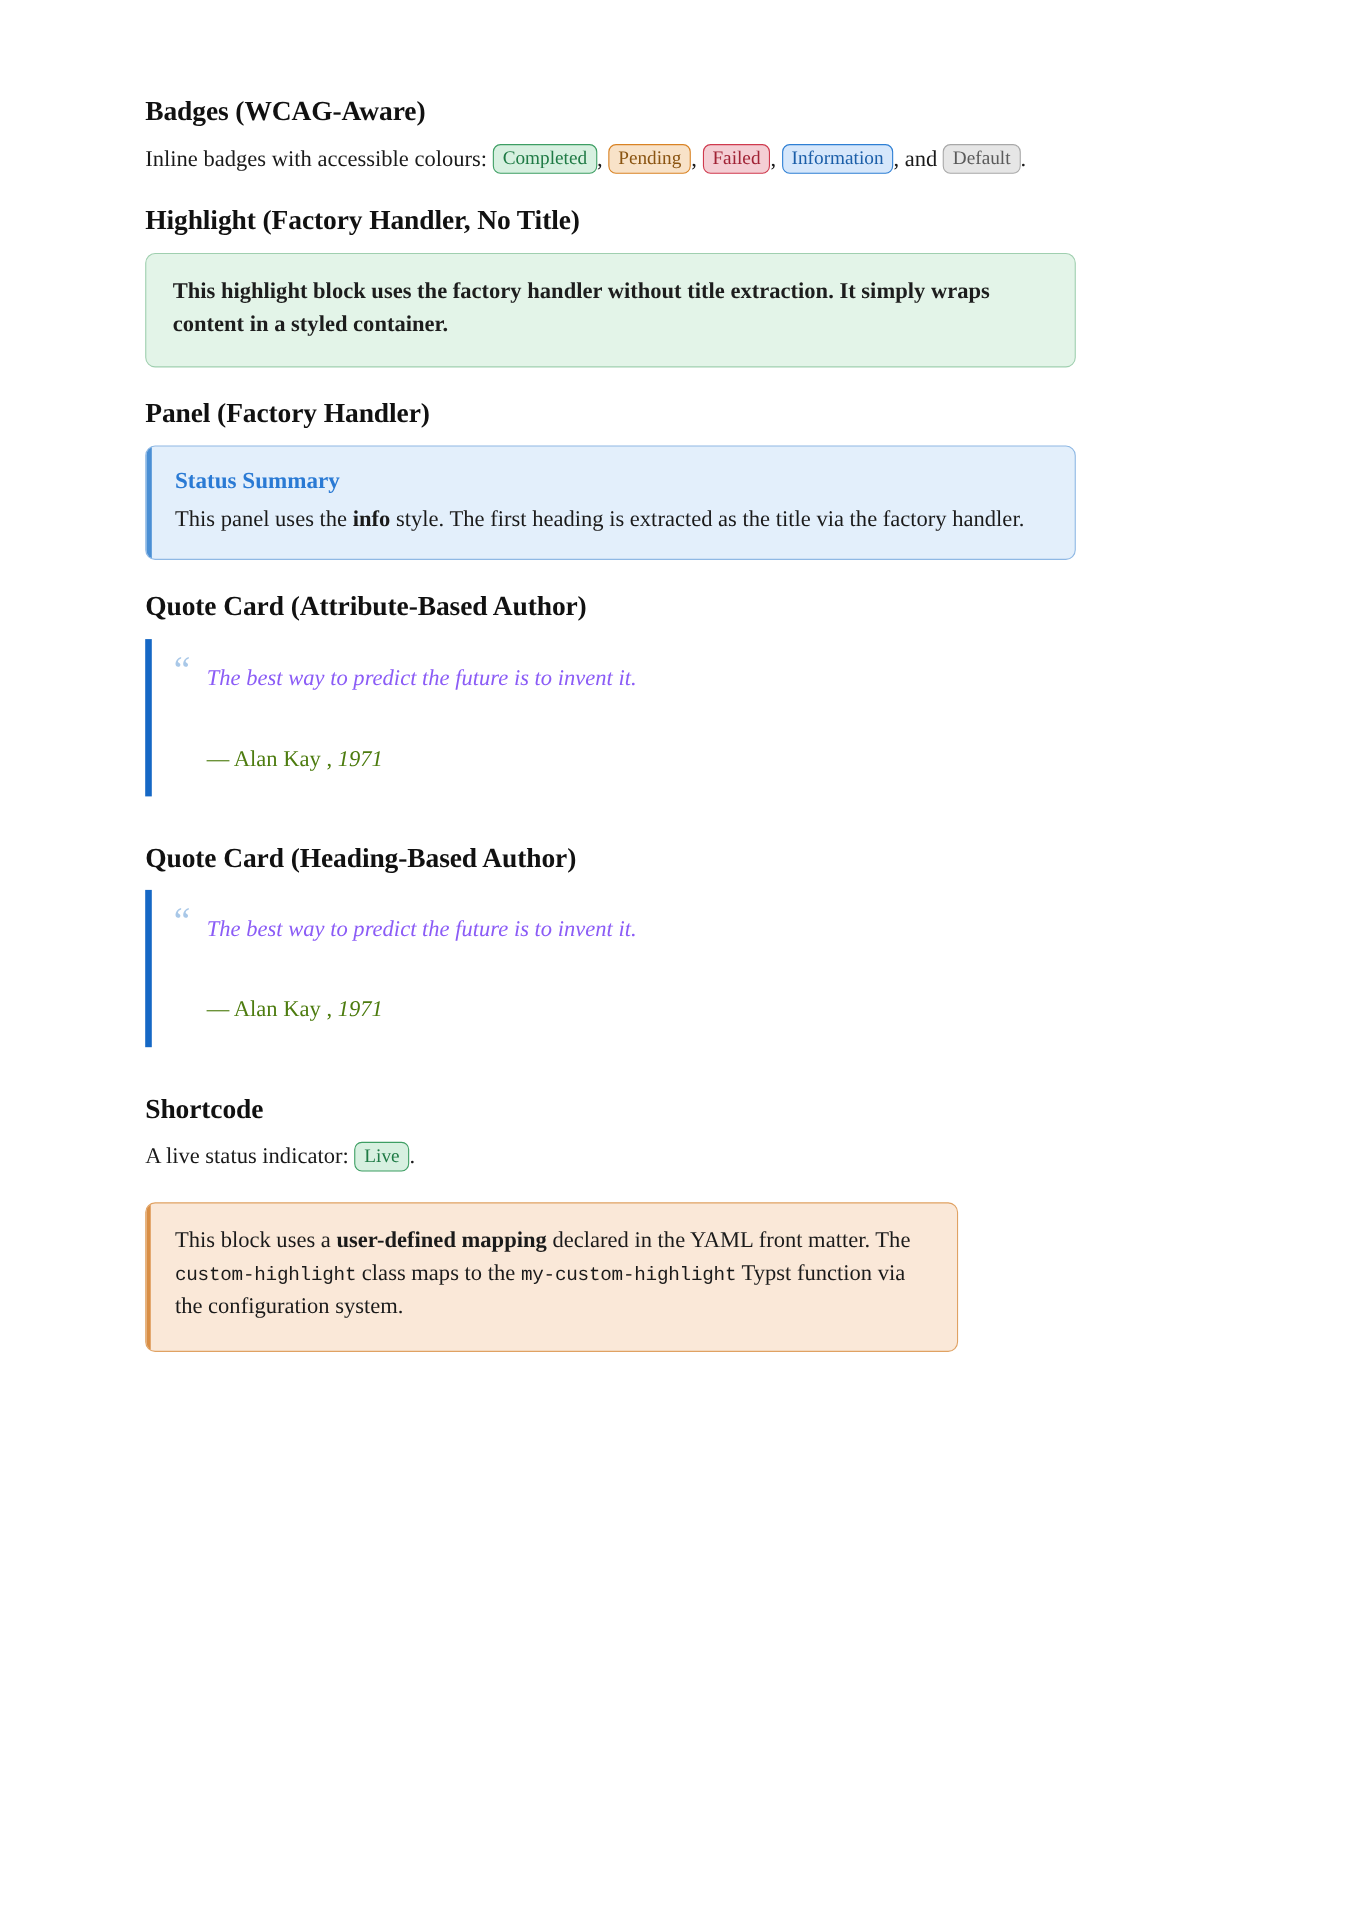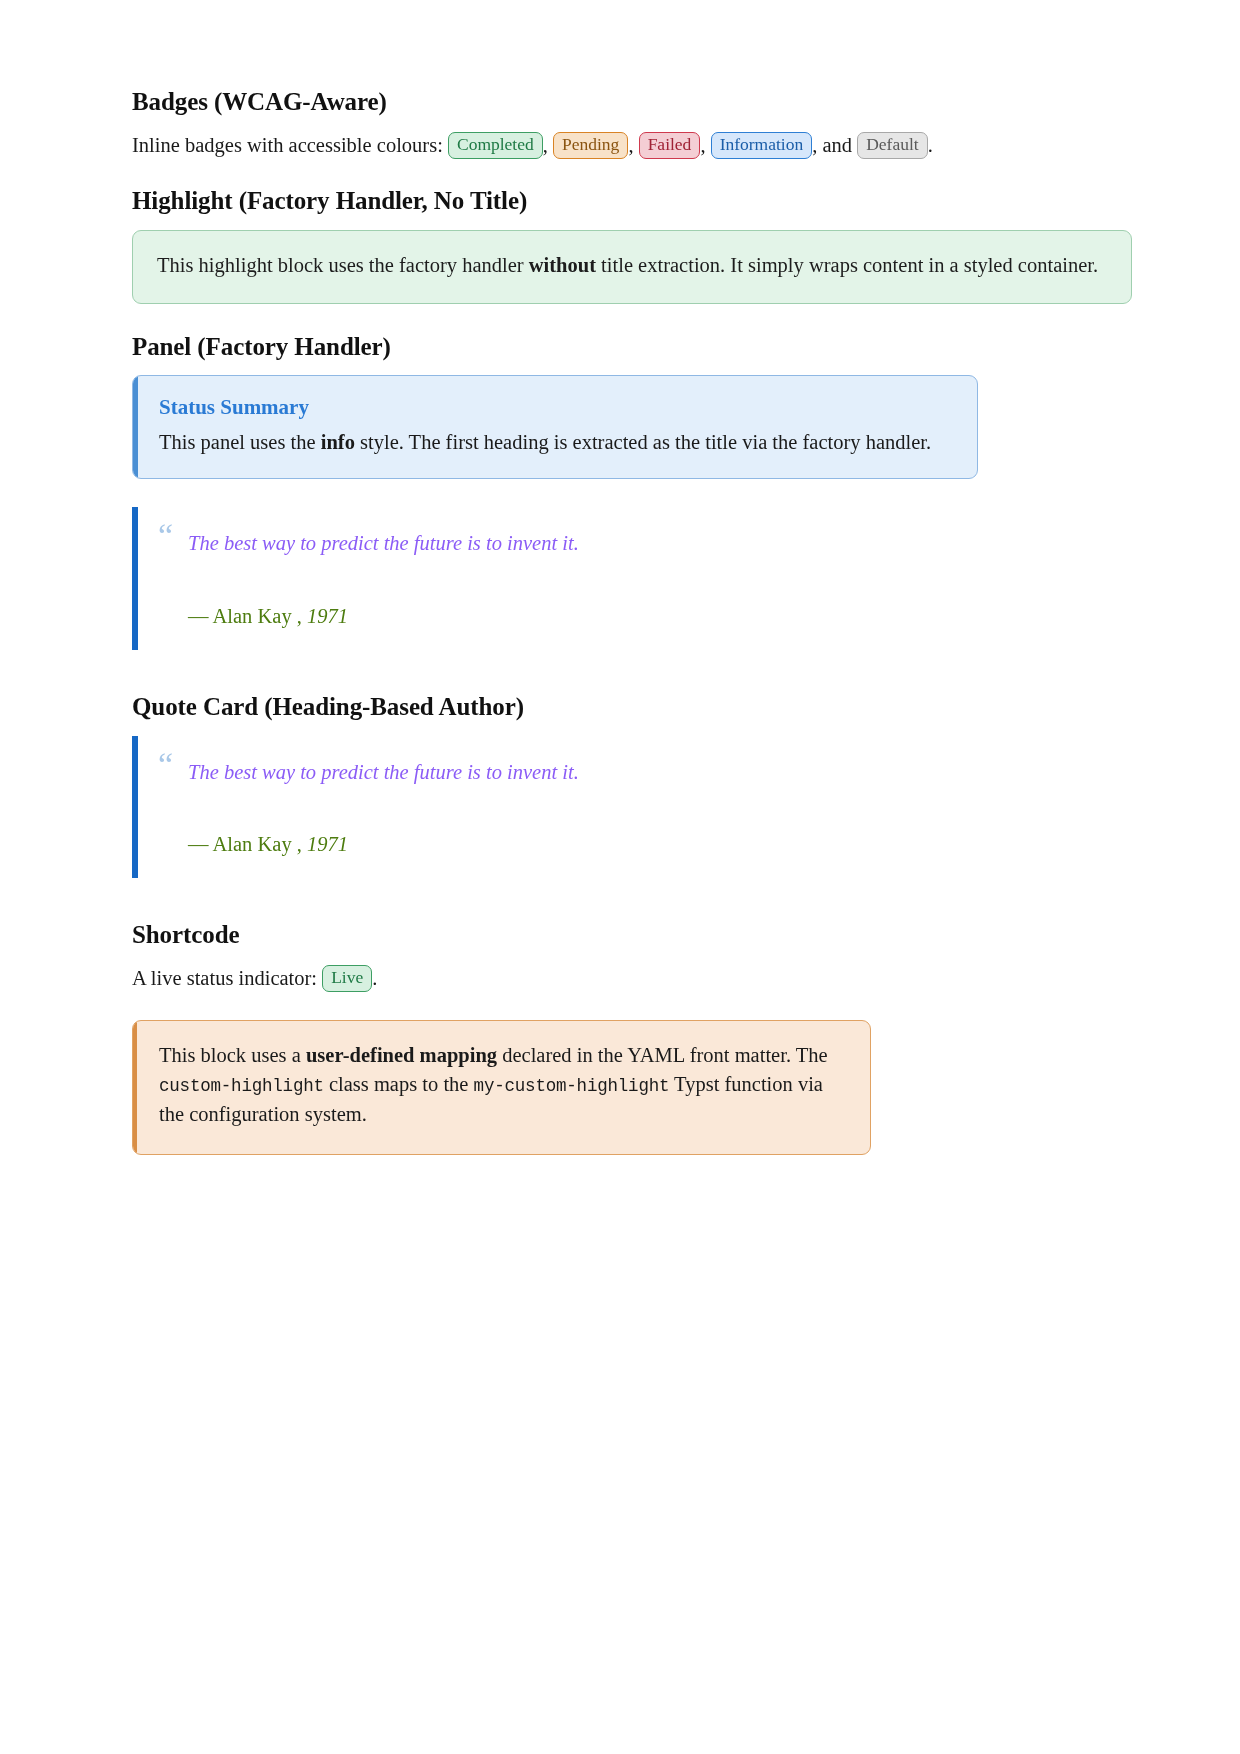--- a/index.html
+++ b/index.html
@@ -67,21 +67,22 @@
     border: 1.5px solid;
     padding: 20px 24px 22px 24px;
     margin: 0 0 28px 0;
     font-size: 20.5px;
     line-height: 1.46;
   }
   .callout.highlight-green {
     background: #e3f4e8;
     border-color: #9fcfaf;
     color: #1d1d1d;
-    width: 1000px;
+    width: 846px;
+    font-weight: bold;
   }
   .callout.panel-info {
     background: #e3effb;
     border-color: #8fb8e4;
     width: 846px;
     padding: 18px 24px 20px 26px;
     position: relative;
     overflow: hidden;
   }
   .callout.panel-info::before {
@@ -186,20 +187,21 @@
     </div>
 
     <h2 class="section-heading">Panel (Factory Handler)</h2>
     <div class="callout panel-info">
       <div class="panel-title">Status Summary</div>
       <p class="panel-body">
         <span>This panel uses the </span><b>info</b><span> style. The first heading is extracted as the title via the factory handler.</span>
       </p>
     </div>
 
+    <h2 class="section-heading">Quote Card (Attribute-Based Author)</h2>
     <div class="quote-card">
       <span class="quote-mark">“</span>
       <p class="quote-text">The best way to predict the future is to invent it.</p>
       <p class="quote-attrib"><span>— </span><span>Alan Kay ,</span> <span class="year">1971</span></p>
     </div>
 
     <div class="spacer-md"></div>
 
     <h2 class="section-heading">Quote Card (Heading-Based Author)</h2>
     <div class="quote-card">

